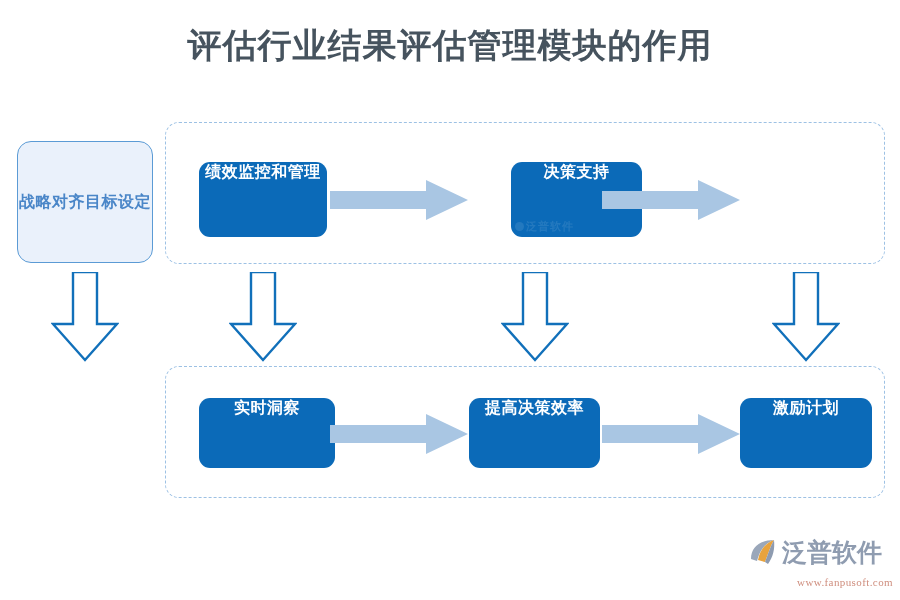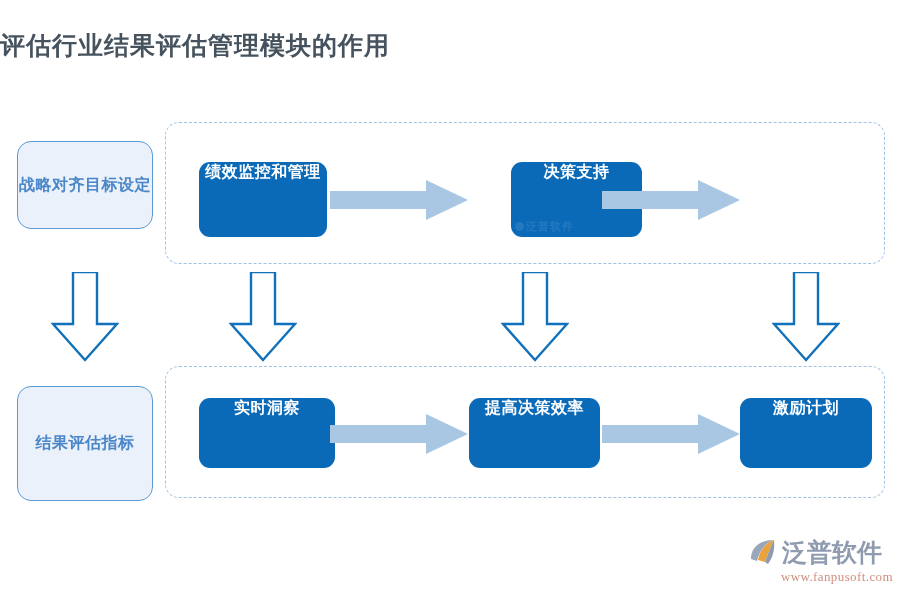--- a/index.html
+++ b/index.html
@@ -20,21 +20,22 @@
     width: 900px;
     height: 600px;
   }
 
   
   .title {
     position: absolute;
     left: 0;
     top: 26px;
     width: 900px;
-    font-size: 25px;
+    text-align: center;
+    font-size: 34px;
     font-weight: 600;
     color: #46535e;
     letter-spacing: 1px;
     line-height: 38px;
     white-space: nowrap;
   }
 
   
   .dashed-group {
     position: absolute;
@@ -69,21 +70,21 @@
     color: #4a86c8;
     font-size: 16px;
     font-weight: 700;
     letter-spacing: 0.5px;
     white-space: nowrap;
   }
   #stage-strategy {
     left: 17px;
     top: 141px;
     width: 136px;
-    height: 88px;
+    height: 122px;
   }
   #stage-result {
     left: 17px;
     top: 386px;
     width: 136px;
     height: 115px;
   }
 
   
   .node-box {
@@ -177,46 +178,43 @@
   }
   .brand-name {
     font-size: 25px;
     font-weight: 700;
     color: #8f9cb0;
     letter-spacing: 0px;
     line-height: 30px;
     white-space: nowrap;
   }
   .brand-url {
-    font-size: 13px;
+    font-size: 11px;
     color: #cf8e7e;
     letter-spacing: 0.4px;
     text-align: right;
-    margin-top: 1px;
+    margin-top: 8px;
     font-family: "Liberation Serif", "DejaVu Serif", serif;
     white-space: nowrap;
   }
 </style>
 </head>
 <body>
 
 <div id="canvas">
 
   <div class="title">评估行业结果评估管理模块的作用</div>
 
   <div class="dashed-group" id="group-top"></div>
   <div class="dashed-group" id="group-bottom"></div>
 
   <div class="stage-box" id="stage-strategy">
     <span>战略对齐目标设定</span>
   </div>
 
-  <div class="stage-box" id="stage-result">
-    <span>结果评估指标</span>
-  </div>
 
   <div class="node-box node-row-top" id="node-perf">
     <span>绩效监控和管理</span>
   </div>
 
   <div class="node-box node-row-top" id="node-decision">
     <span>决策支持</span>
     <span class="node-watermark"><span class="wm-dot"></span><span>泛普软件</span></span>
   </div>
 

